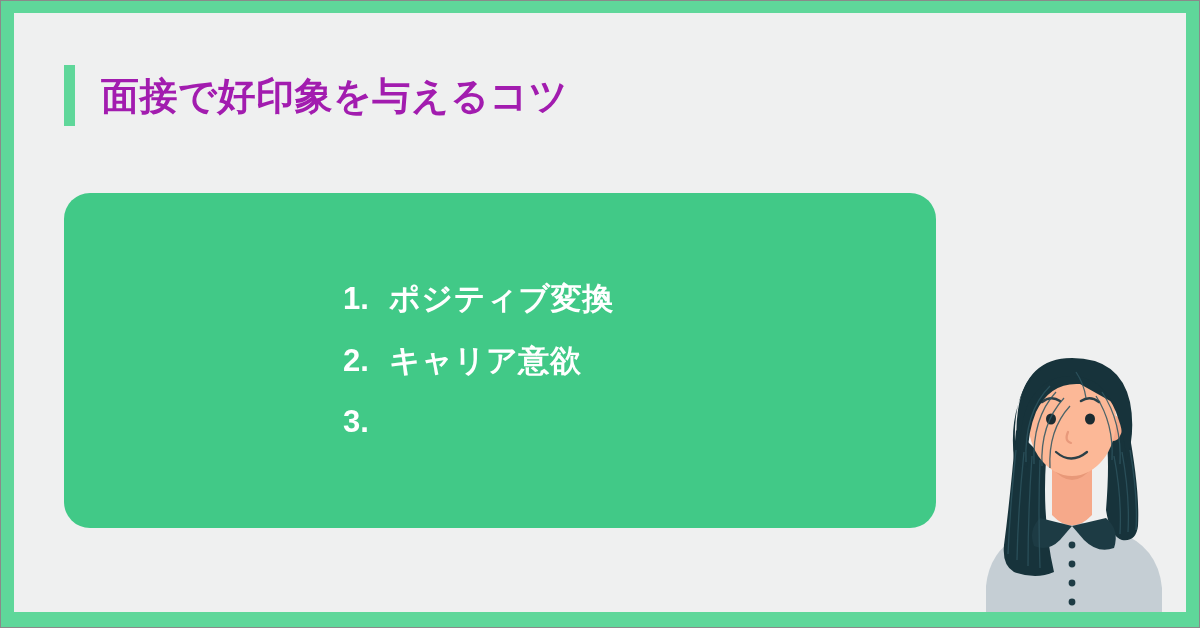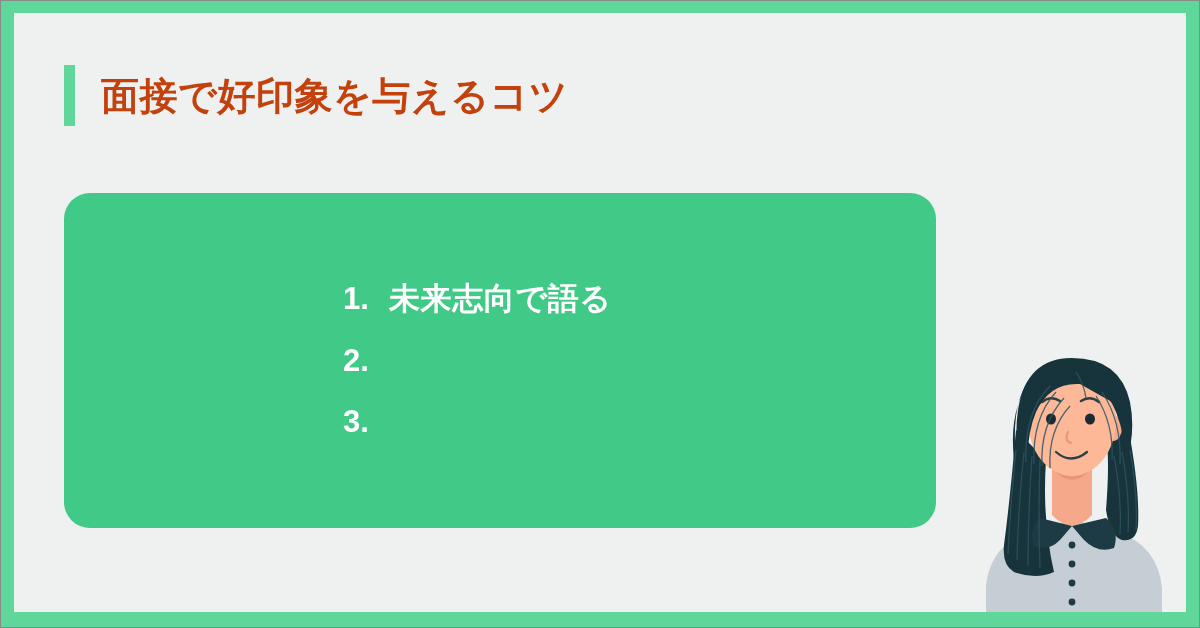--- a/index.html
+++ b/index.html
@@ -46,21 +46,21 @@
   }
   .accent-bar {
     width: 11px;
     height: 61px;
     background: #5fd79a;
     flex: 0 0 auto;
   }
   .title-text {
     font-size: 38px;
     font-weight: 700;
-    color: #c2410c;
+    color: #a21caf;
     letter-spacing: 0.5px;
     line-height: 1;
     white-space: nowrap;
   }
 
   
   .card {
     position: absolute;
     left: 50px;
     top: 180px;
@@ -115,25 +115,26 @@
 
     <div class="title-row">
       <div class="accent-bar"></div>
       <div class="title-text">面接で好印象を与えるコツ</div>
     </div>
 
     <div class="card">
 
       <div class="list-item">
         <span class="list-num">1.</span>
-        <span class="list-label">未来志向で語る</span>
+        <span class="list-label">ポジティブ変換</span>
       </div>
 
       <div class="list-item">
         <span class="list-num">2.</span>
+        <span class="list-label">キャリア意欲</span>
       </div>
 
       <div class="list-item">
         <span class="list-num">3.</span>
       </div>
 
     </div>
 
     <div class="illustration">
       <svg viewBox="0 0 206 272" xmlns="http://www.w3.org/2000/svg">

